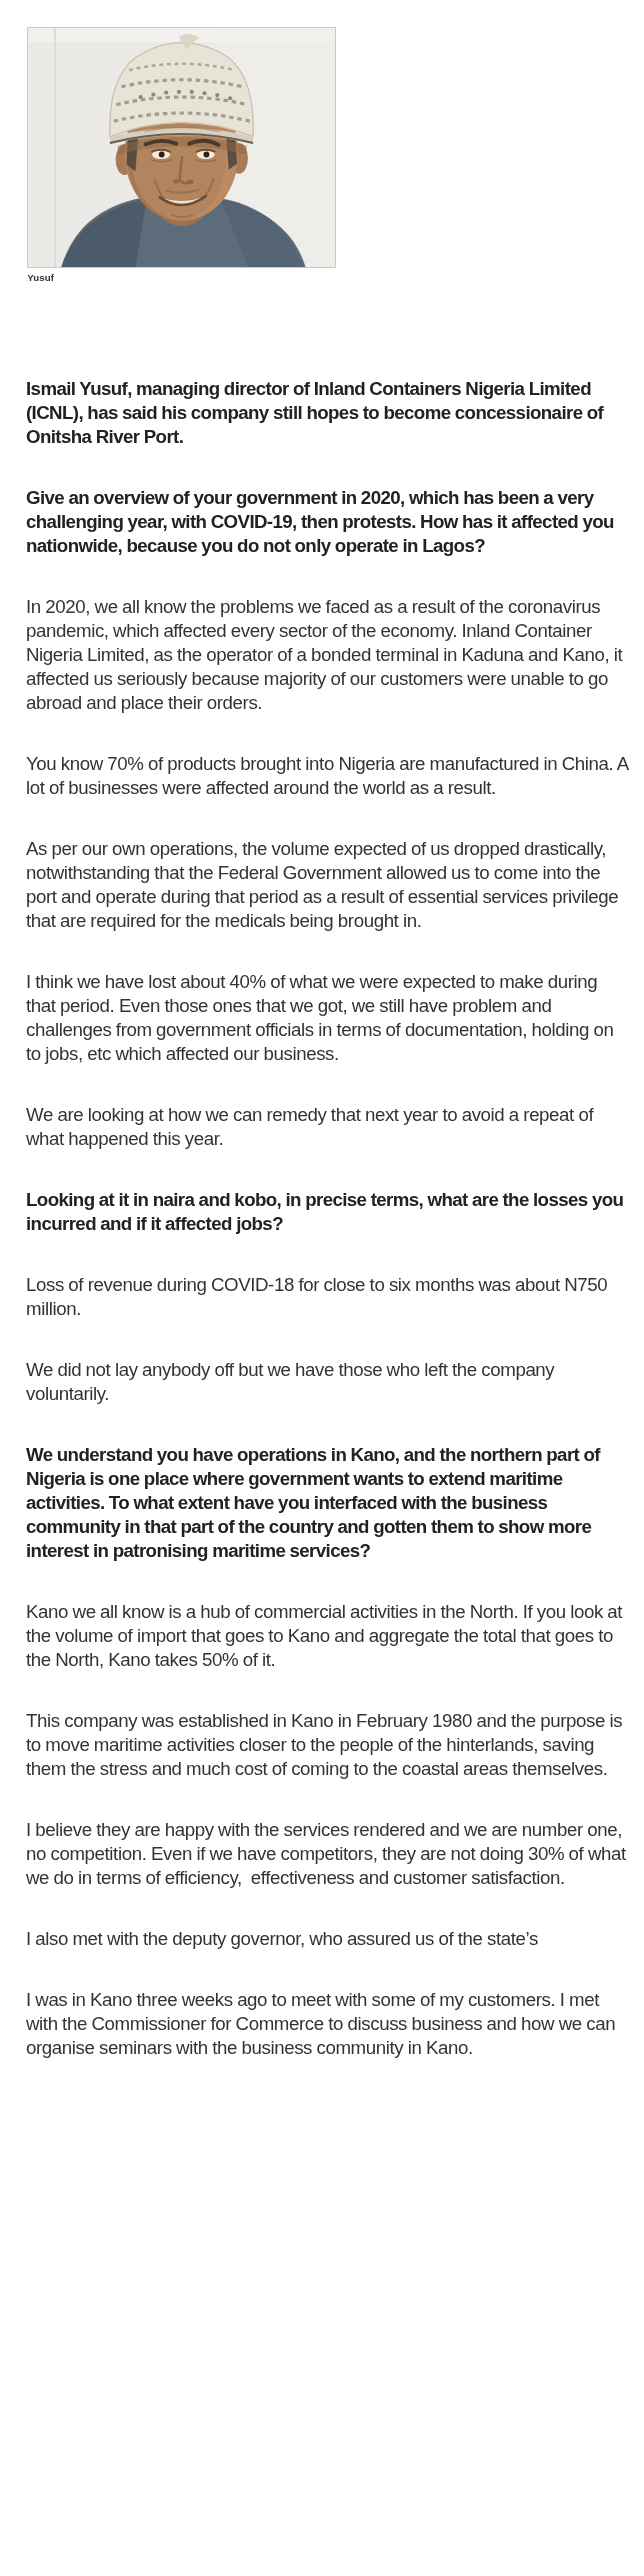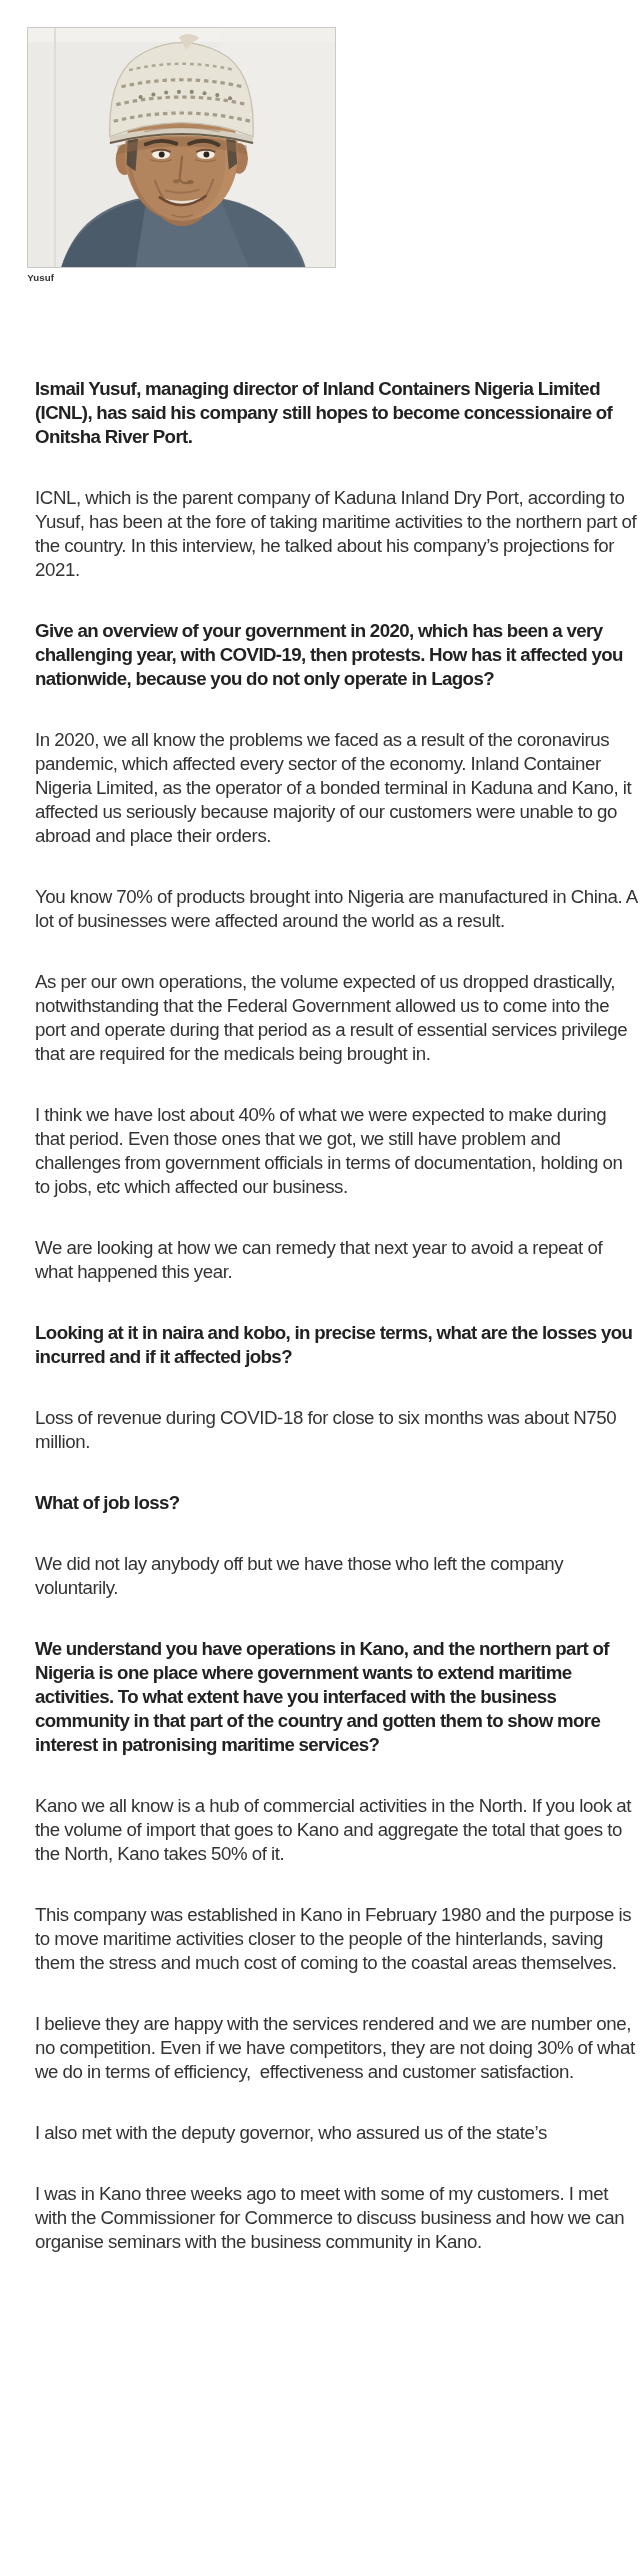--- a/index.html
+++ b/index.html
@@ -38,21 +38,21 @@
     height: 100%;
   }
   figcaption.photo-caption {
     margin-top: 4.5px;
     font-size: 9.7px;
     font-weight: 700;
     color: #333333;
     letter-spacing: 0.1px;
   }
   article.article-body {
-    margin: 86px 0 0 35px;
+    margin: 86px 0 0 26px;
     width: 602px;
   }
   .para {
     margin: 0 0 37px 0;
     font-size: 18.7px;
     line-height: 24px;
     color: #333333;
     letter-spacing: -0.4px;
     word-spacing: -0.3px;
     white-space: pre-wrap;
@@ -142,30 +142,28 @@
 
         <path d="M 182 162 Q 240 150 300 162" fill="none" stroke="#a1744f" stroke-width="2" opacity="0.55"></path>
       </svg>
     </div>
     <figcaption class="photo-caption">Yusuf</figcaption>
   </figure>
 
   <article class="article-body">
 
   <p class="para emphasis">Ismail Yusuf, managing director of Inland Containers Nigeria Limited (ICNL), has said his company still hopes to become concessionaire of Onitsha River Port.</p>
-      <p class="para">ICNL, which is the parent company of Kaduna Inland Dry Port, according to Yusuf, has been at the fore of taking maritime activities to the northern part of the country. In this interview, he talked about his company’s projections for 2021.</p>
       <p class="para emphasis">Give an overview of your government in 2020, which has been a very challenging year, with COVID-19, then protests. How has it affected you nationwide, because you do not only operate in Lagos?</p>
       <p class="para">In 2020, we all know the problems we faced as a result of the coronavirus pandemic, which affected every sector of the economy. Inland Container Nigeria Limited, as the operator of a bonded terminal in Kaduna and Kano, it affected us seriously because majority of our customers were unable to go abroad and place their orders.</p>
       <p class="para">You know 70% of products brought into Nigeria are manufactured in China. A lot of businesses were affected around the world as a result.</p>
       <p class="para">As per our own operations, the volume expected of us dropped drastically, notwithstanding that the Federal Government allowed us to come into the port and operate during that period as a result of essential services privilege that are required for the medicals being brought in.</p>
       <p class="para">I think we have lost about 40% of what we were expected to make during that period. Even those ones that we got, we still have problem and challenges from government officials in terms of documentation, holding on to jobs, etc which affected our business.</p>
       <p class="para">We are looking at how we can remedy that next year to avoid a repeat of what happened this year.</p>
       <p class="para emphasis">Looking at it in naira and kobo, in precise terms, what are the losses you incurred and if it affected jobs?</p>
       <p class="para">Loss of revenue during COVID-18 for close to six months was about N750 million.</p>
-      <p class="para emphasis">What of job loss?</p>
       <p class="para">We did not lay anybody off but we have those who left the company voluntarily.</p>
       <p class="para emphasis">We understand you have operations in Kano, and the northern part of Nigeria is one place where government wants to extend maritime activities. To what extent have you interfaced with the business community in that part of the country and gotten them to show more interest in patronising maritime services?</p>
       <p class="para">Kano we all know is a hub of commercial activities in the North. If you look at the volume of import that goes to Kano and aggregate the total that goes to the North, Kano takes 50% of it.</p>
       <p class="para">This company was established in Kano in February 1980 and the purpose is to move maritime activities closer to the people of the hinterlands, saving them the stress and much cost of coming to the coastal areas themselves.</p>
       <p class="para">I believe they are happy with the services rendered and we are number one, no competition. Even if we have competitors, they are not doing 30% of what we do in terms of efficiency,  effectiveness and customer satisfaction.</p>
       <p class="para">I also met with the deputy governor, who assured us of the state’s</p>
       <p class="para">I was in Kano three weeks ago to meet with some of my customers. I met with the Commissioner for Commerce to discuss business and how we can organise seminars with the business community in Kano.</p>
     </article>
 
 </div>

